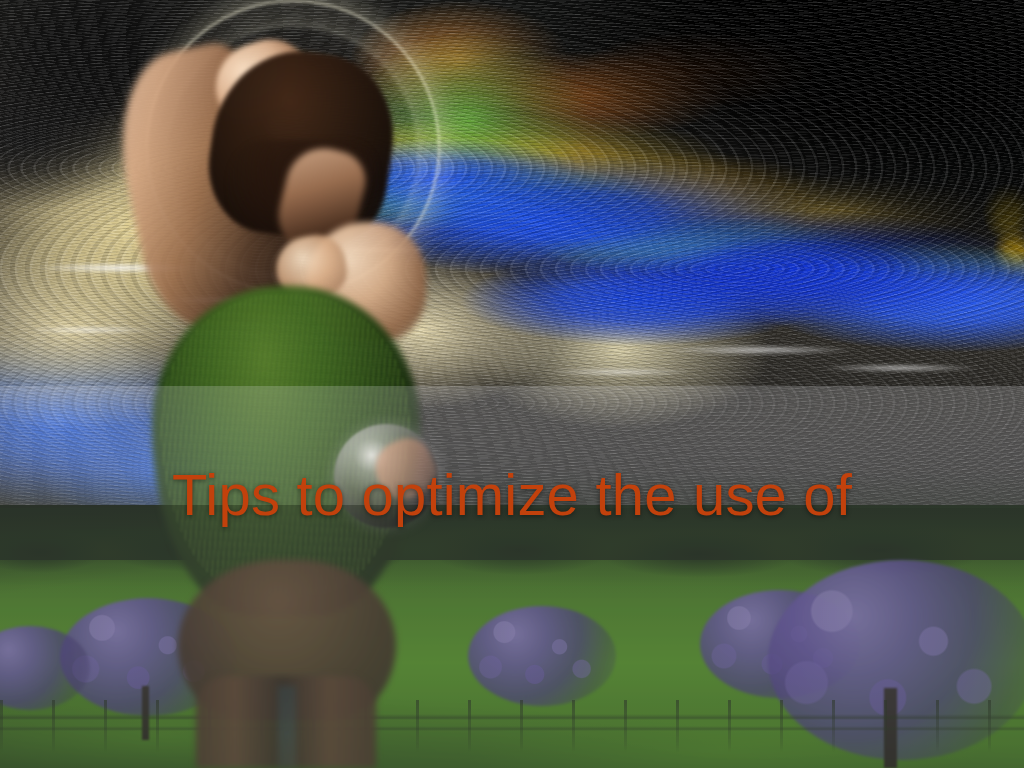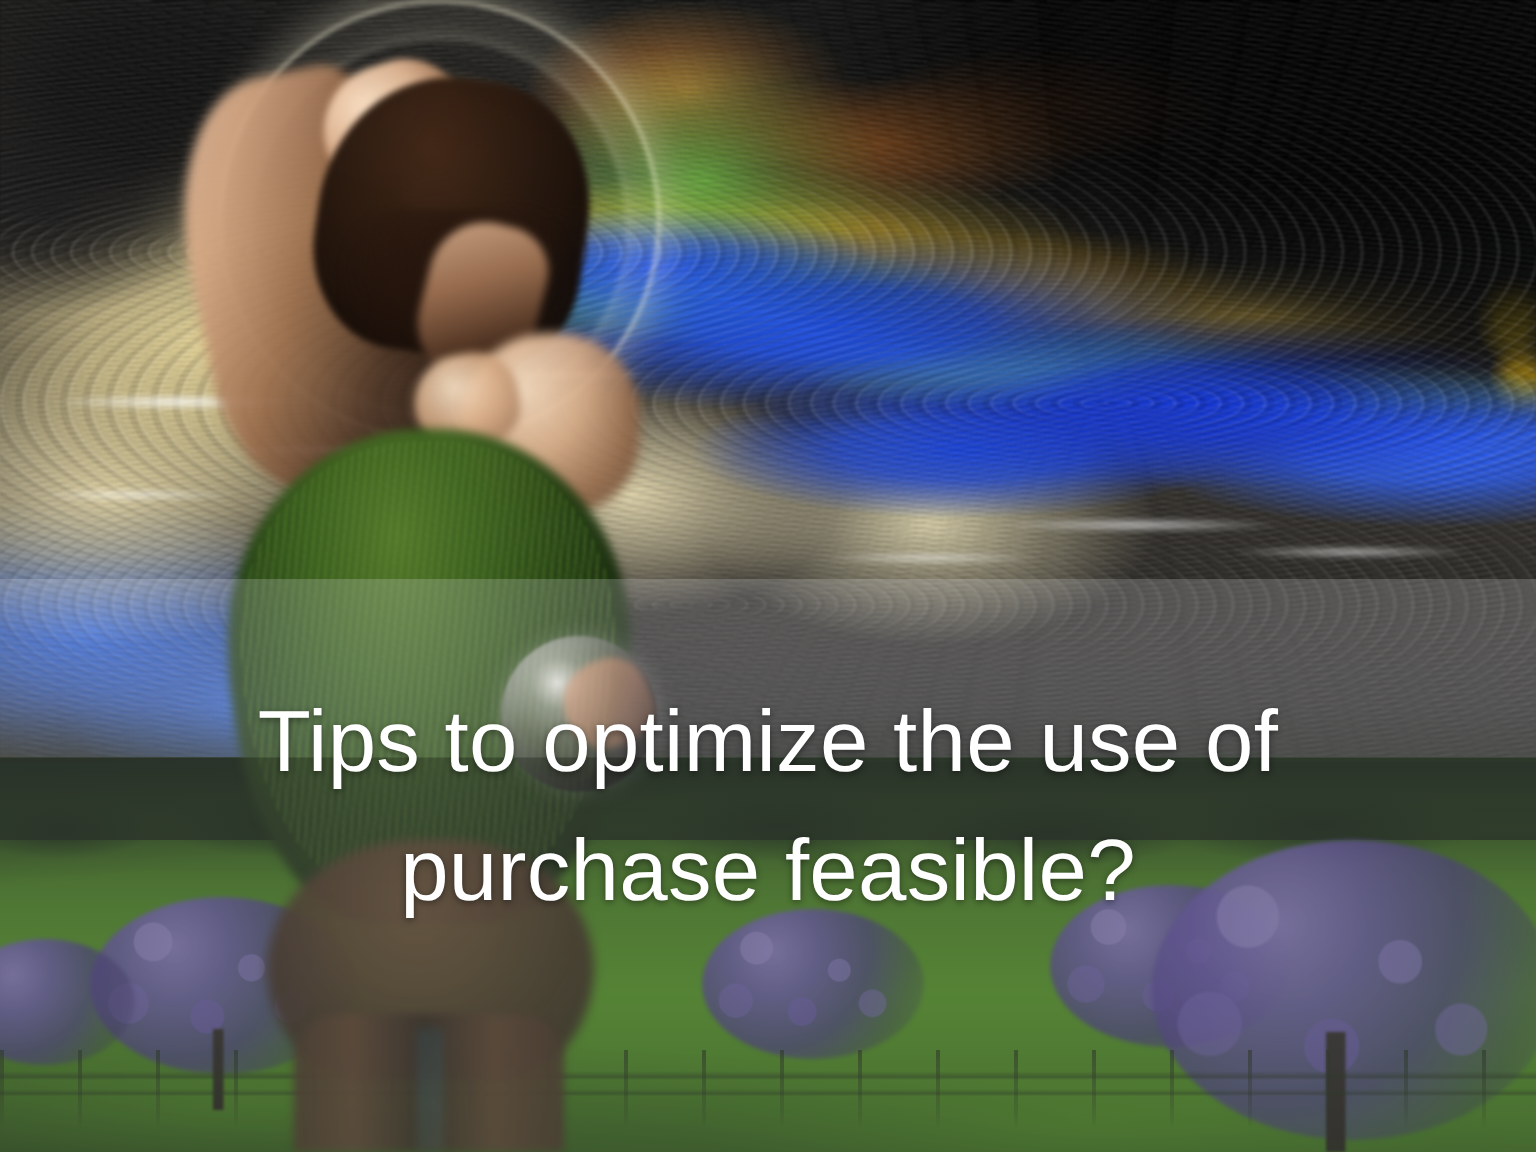--- a/index.html
+++ b/index.html
@@ -429,21 +429,21 @@
     bottom: 0;
     background: rgba(10,16,8,0.30);
   }
 
   
   .title-block {
     position: absolute;
     left: 0; right: 0;
     top: 452px;
     text-align: center;
-    color: #ffffff;
+    color: #c2410c;
     font-family: "Liberation Sans", sans-serif;
     font-weight: 300;
     font-size: 58px;
     line-height: 86px;
     letter-spacing: 0.2px;
     text-shadow: 0 1px 5px rgba(0,0,0,0.45);
     -webkit-font-smoothing: antialiased;
   }
   .title-line { display: block; white-space: nowrap; }
 </style>
@@ -500,16 +500,15 @@
       <div class="fig-legs"></div>
       <div class="fig-leg-gap"></div>
     </div>
 
     <div class="scrim"></div>
     <div class="scrim-lower"></div>
   </div>
 
   <div class="title-block">
     <span class="title-line">Tips to optimize the use of</span>
-    <span class="title-line">purchase feasible?</span>
   </div>
 
 </div>
 
 </body></html>

